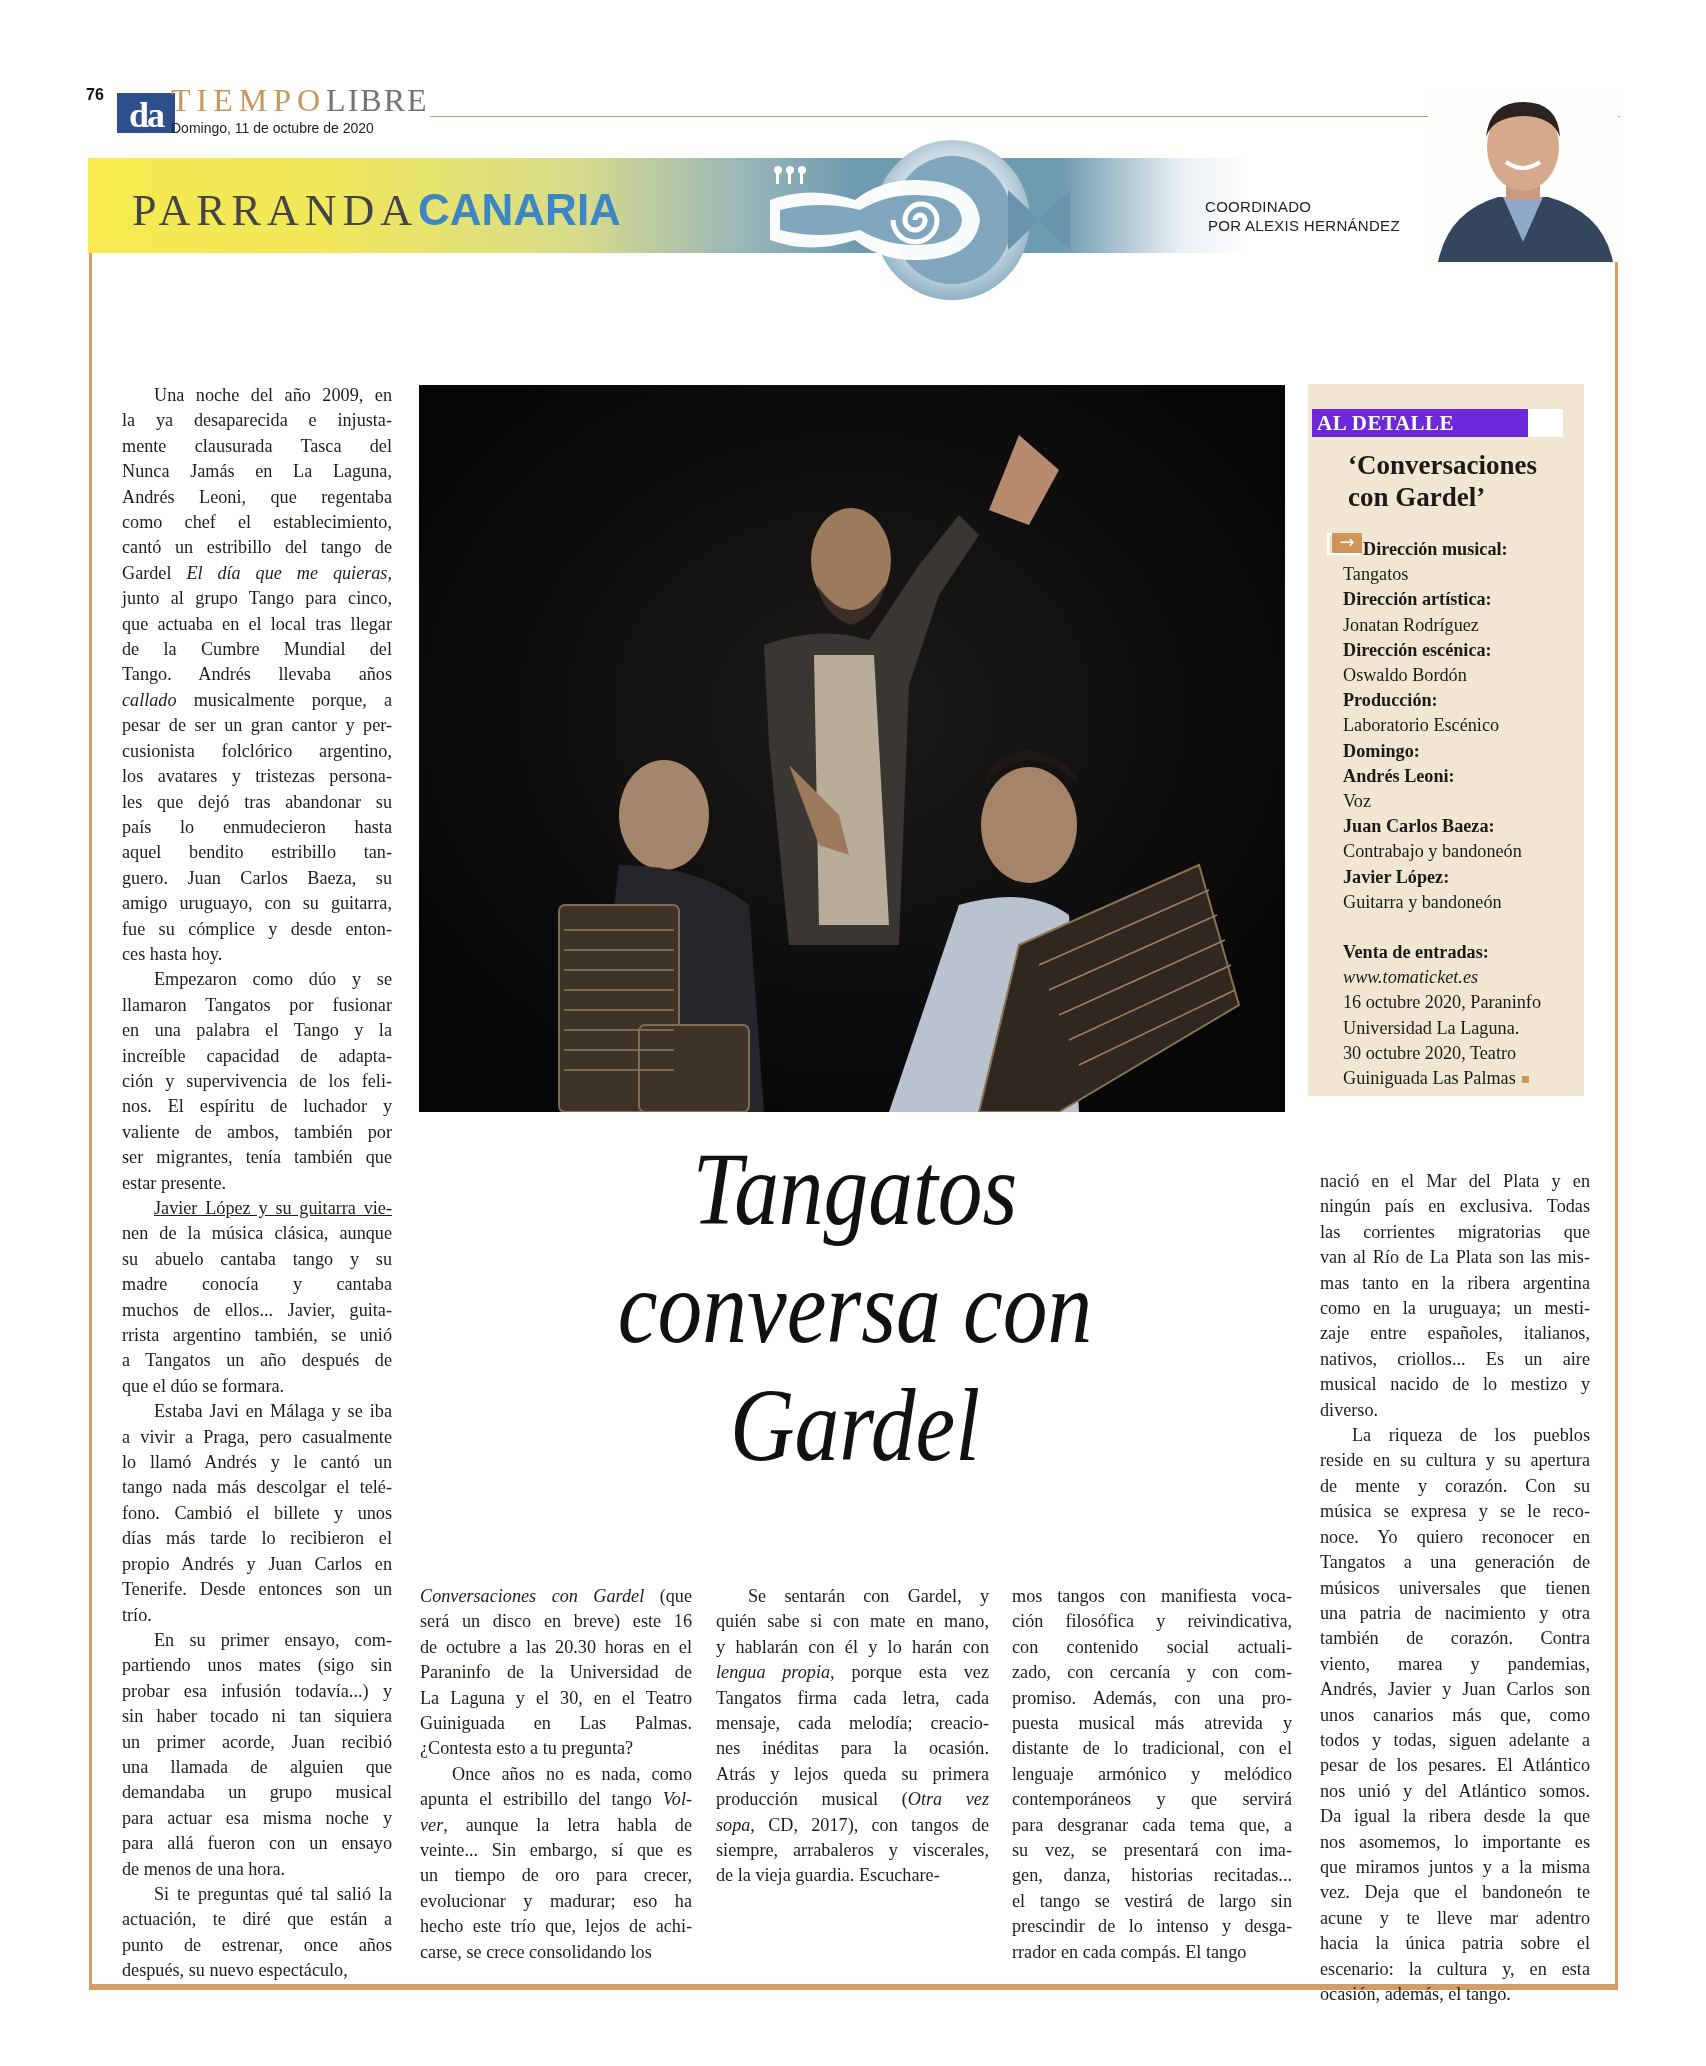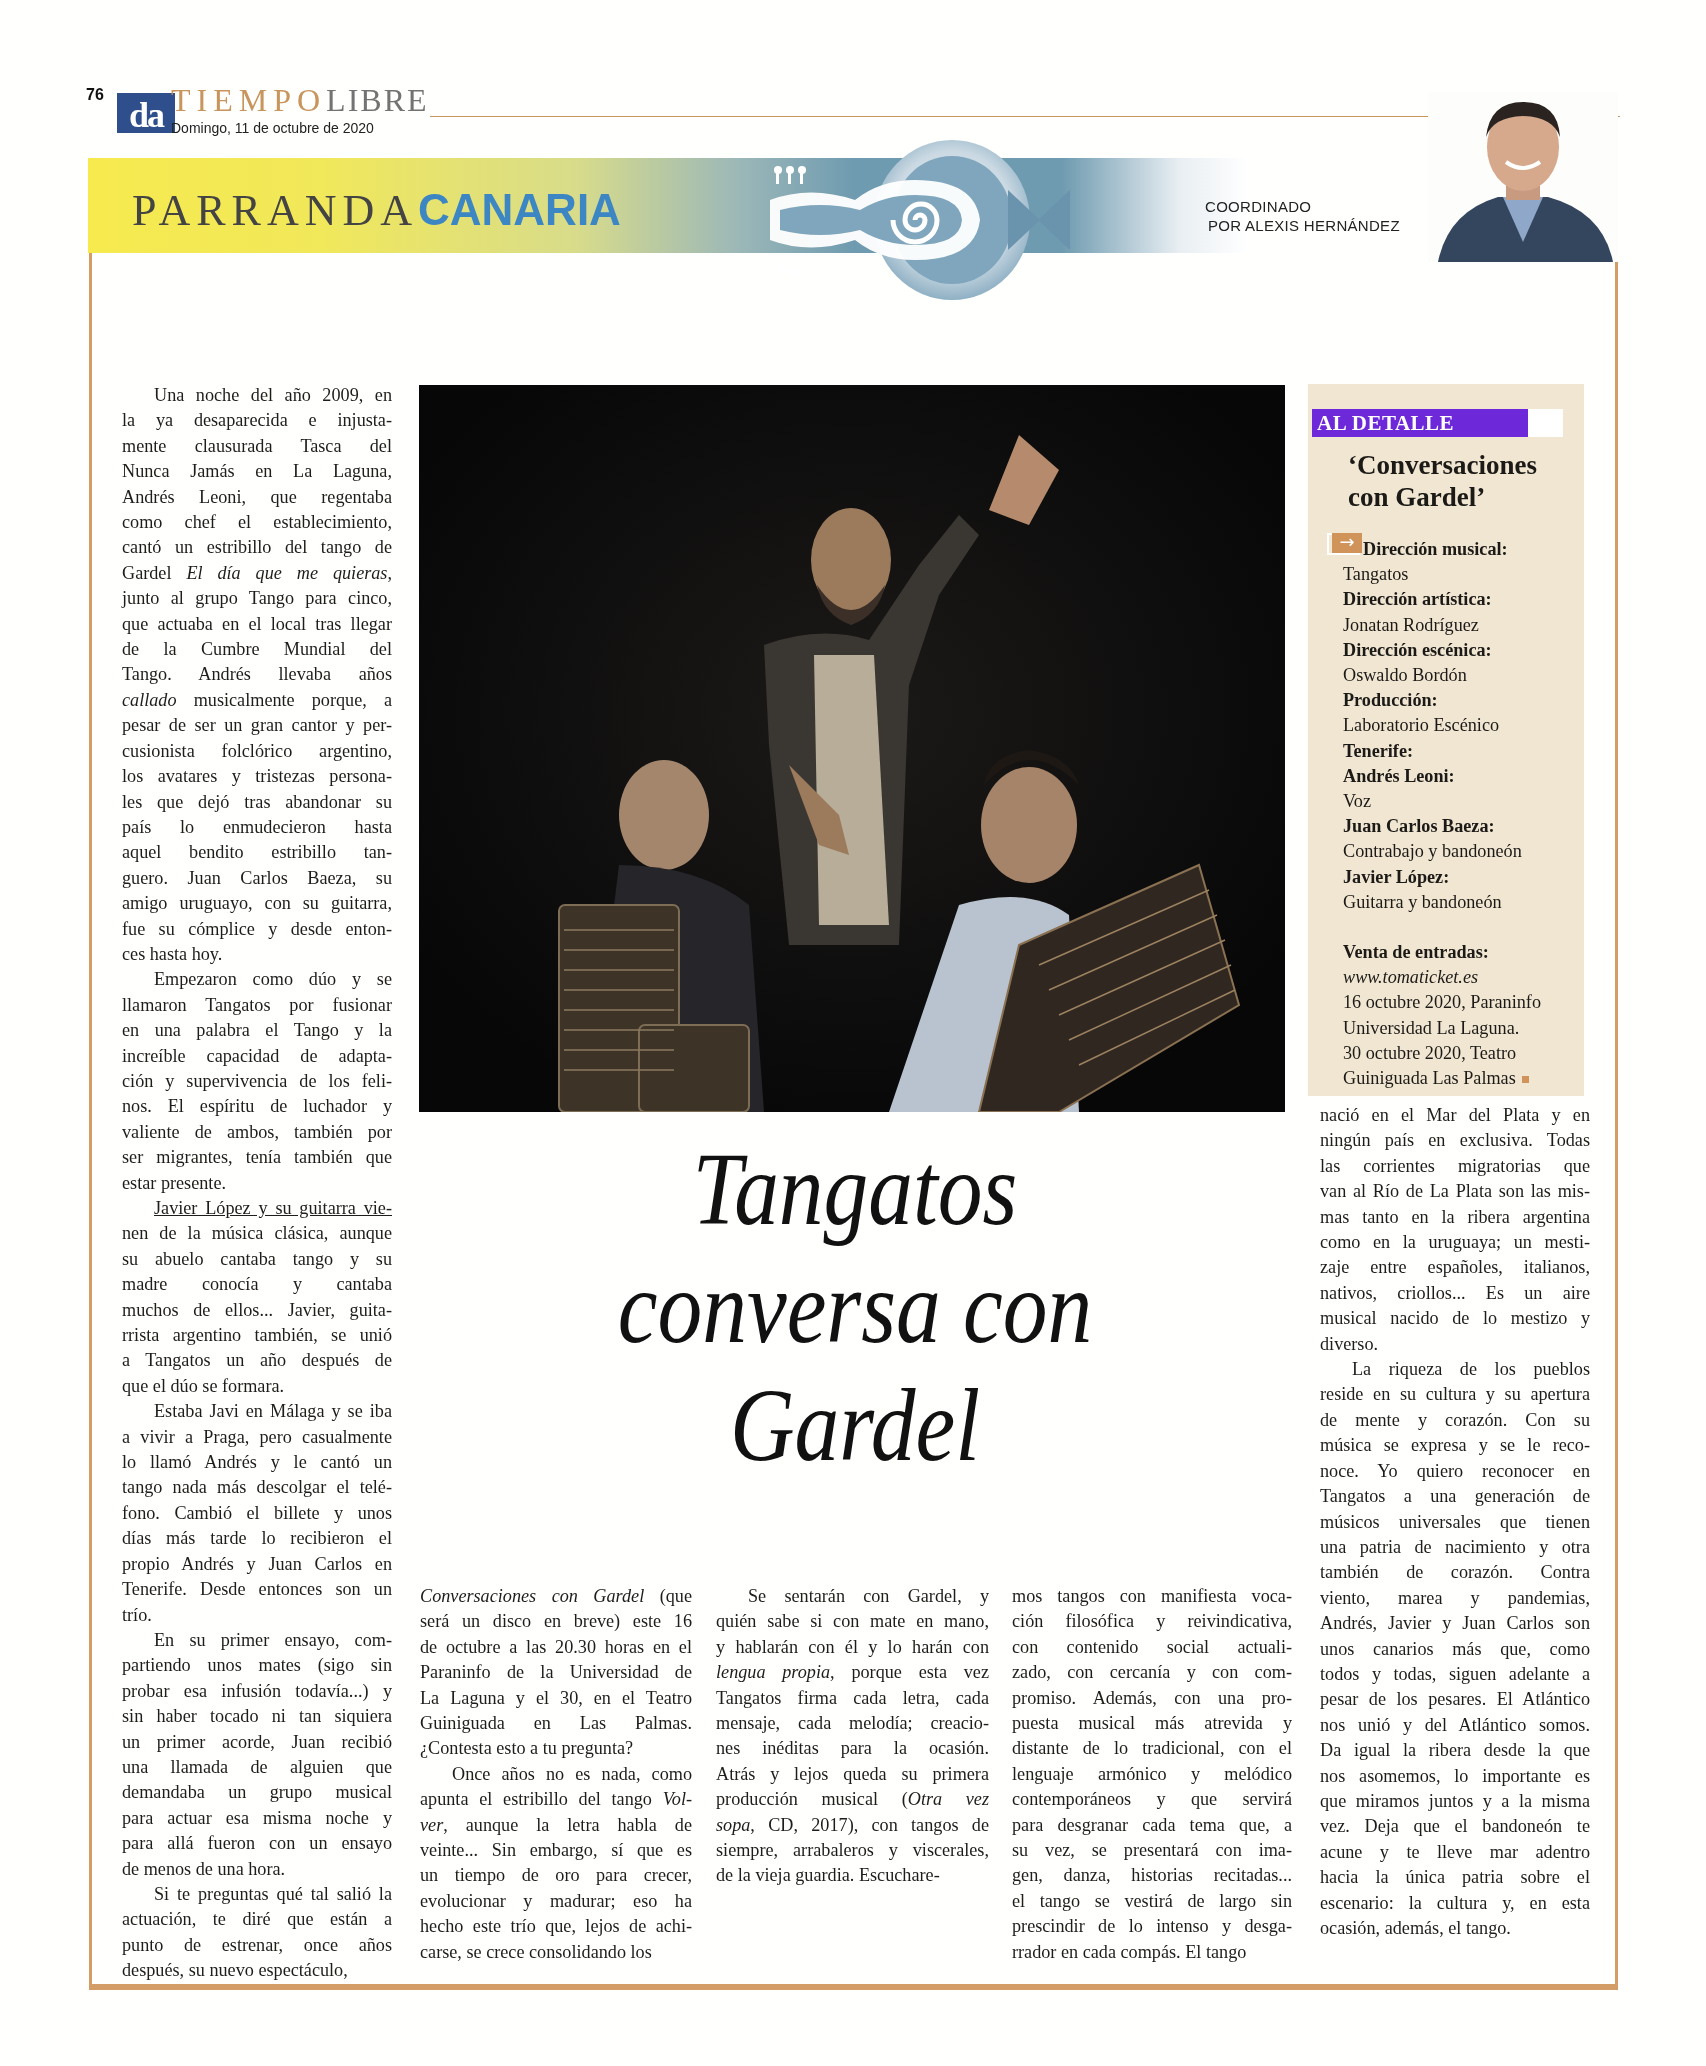--- a/index.html
+++ b/index.html
@@ -247,21 +247,21 @@
       <span class="line">lenguaje armónico y melódico</span>
       <span class="line">contemporáneos y que servirá</span>
       <span class="line">para desgranar cada tema que, a</span>
       <span class="line">su vez, se presentará con ima-</span>
       <span class="line">gen, danza, historias recitadas...</span>
       <span class="line">el tango se vestirá de largo sin</span>
       <span class="line">prescindir de lo intenso y desga-</span>
       <span class="line last">rrador en cada compás. El tango</span>
     </p>
   </div>
-<div class="col" id="col5" style="left:1320px; top:1103px; width:270px;">
+<div class="col" id="col5" style="left:1320px; top:1169px; width:270px;">
     <p>
       <span class="line">nació en el Mar del Plata y en</span>
       <span class="line">ningún país en exclusiva. Todas</span>
       <span class="line">las corrientes migratorias que</span>
       <span class="line">van al Río de La Plata son las mis-</span>
       <span class="line">mas tanto en la ribera argentina</span>
       <span class="line">como en la uruguaya; un mesti-</span>
       <span class="line">zaje entre españoles, italianos,</span>
       <span class="line">nativos, criollos... Es un aire</span>
       <span class="line">musical nacido de lo mestizo y</span>
@@ -361,21 +361,21 @@
 <div class="sb-arrow-inner">→</div>
 <div class="sb-list">
   <span class="lbl first-lbl">Dirección musical:</span>
   <span class="val">Tangatos</span>
   <span class="lbl">Dirección artística:</span>
   <span class="val">Jonatan Rodríguez</span>
   <span class="lbl">Dirección escénica:</span>
   <span class="val">Oswaldo Bordón</span>
   <span class="lbl">Producción:</span>
   <span class="val">Laboratorio Escénico</span>
-  <span class="lbl">Tenerife:</span>
+  <span class="lbl">Domingo:</span>
   <span class="lbl">Andrés Leoni:</span>
   <span class="val">Voz</span>
   <span class="lbl">Juan Carlos Baeza:</span>
   <span class="val">Contrabajo y bandoneón</span>
   <span class="lbl">Javier López:</span>
   <span class="val">Guitarra y bandoneón</span>
   <div class="gap"></div>
   <span class="lbl">Venta de entradas:</span>
   <span class="url">www.tomaticket.es</span>
   <span class="val">16 octubre 2020, Paraninfo</span>

